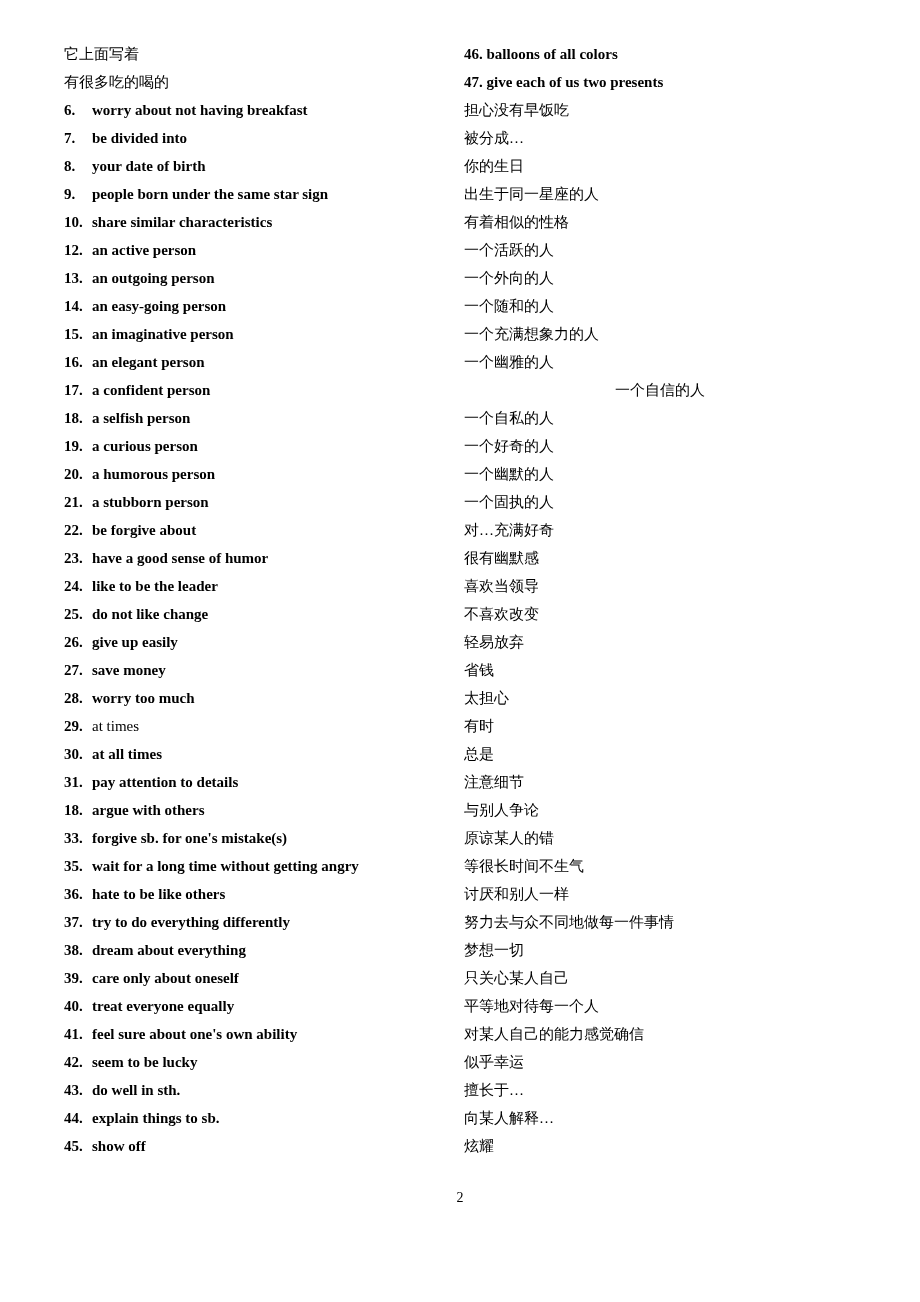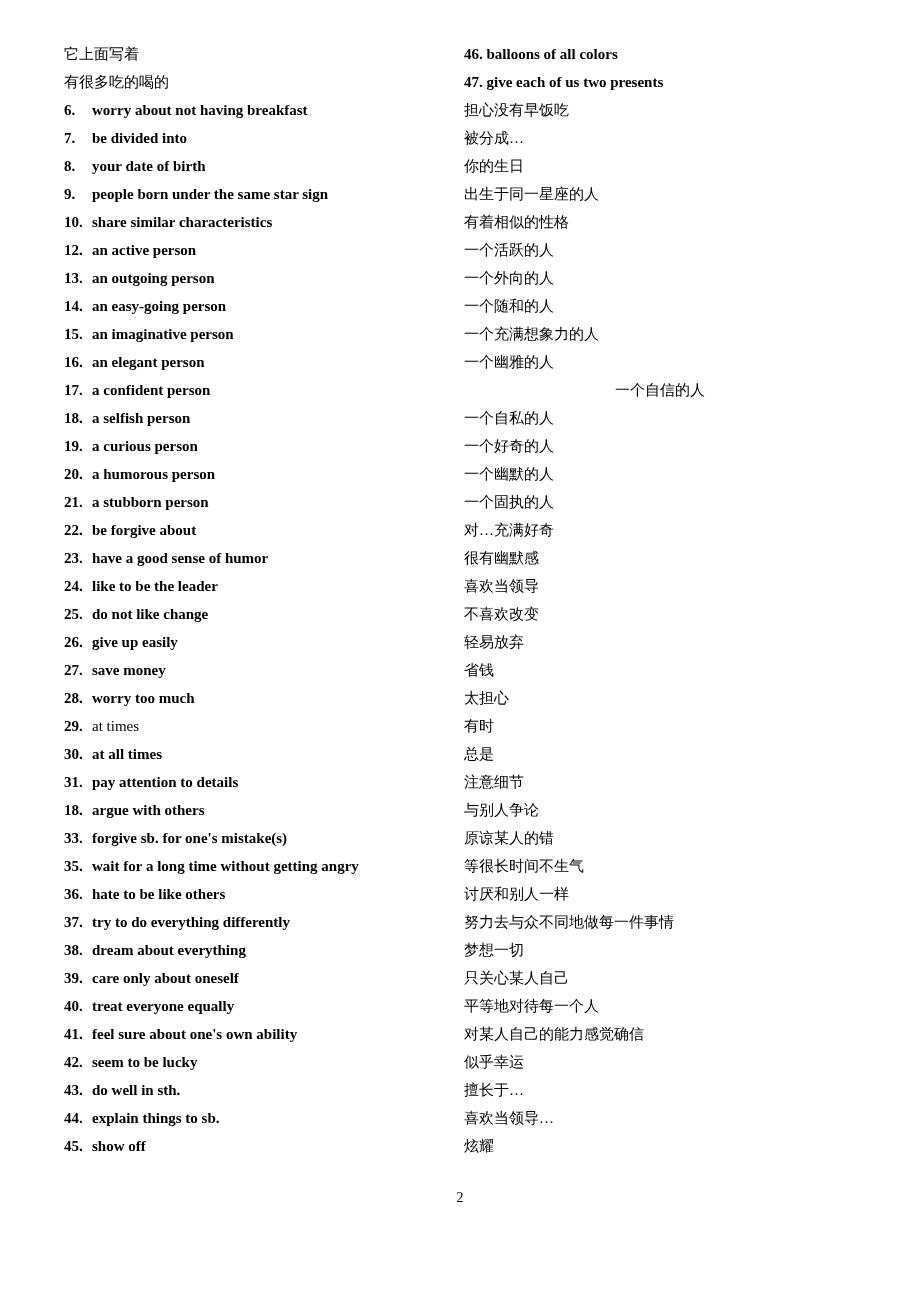--- a/index.html
+++ b/index.html
@@ -182,21 +182,21 @@
         <tr>
           <td style="width: 50%; padding-right: 20px; vertical-align: top; line-height: 1.6; font-weight: bold; margin-top: 47px;"><span style="display:inline-block;min-width:28px;font-weight:bold">42.</span><span style="font-weight:bold">seem to be lucky</span></td>
           <td style="width: 50%; vertical-align: top; line-height: 1.6;">似乎幸运</td>
         </tr>
         <tr>
           <td style="width: 50%; padding-right: 20px; vertical-align: top; line-height: 1.6; font-weight: bold;"><span style="display:inline-block;min-width:28px;font-weight:bold">43.</span><span style="font-weight:bold">do well in sth.</span></td>
           <td style="width: 50%; vertical-align: top; line-height: 1.6;">擅长于…</td>
         </tr>
         <tr>
           <td style="width: 50%; padding-right: 20px; vertical-align: top; line-height: 1.6; font-weight: bold;"><span style="display:inline-block;min-width:28px;font-weight:bold">44.</span><span style="font-weight:bold">explain things to sb.</span></td>
-          <td style="width: 50%; vertical-align: top; line-height: 1.6;">喜欢当领导…</td>
+          <td style="width: 50%; vertical-align: top; line-height: 1.6;">向某人解释…</td>
         </tr>
         <tr>
           <td style="width: 50%; padding-right: 20px; vertical-align: top; line-height: 1.6; font-weight: bold;"><span style="display:inline-block;min-width:28px;font-weight:bold">45.</span><span style="font-weight:bold">show off</span></td>
           <td style="width: 50%; vertical-align: top; line-height: 1.6;">炫耀</td>
         </tr>
       </tbody>
   </table>
   <div class="page-num">2</div>
 </div>
 

